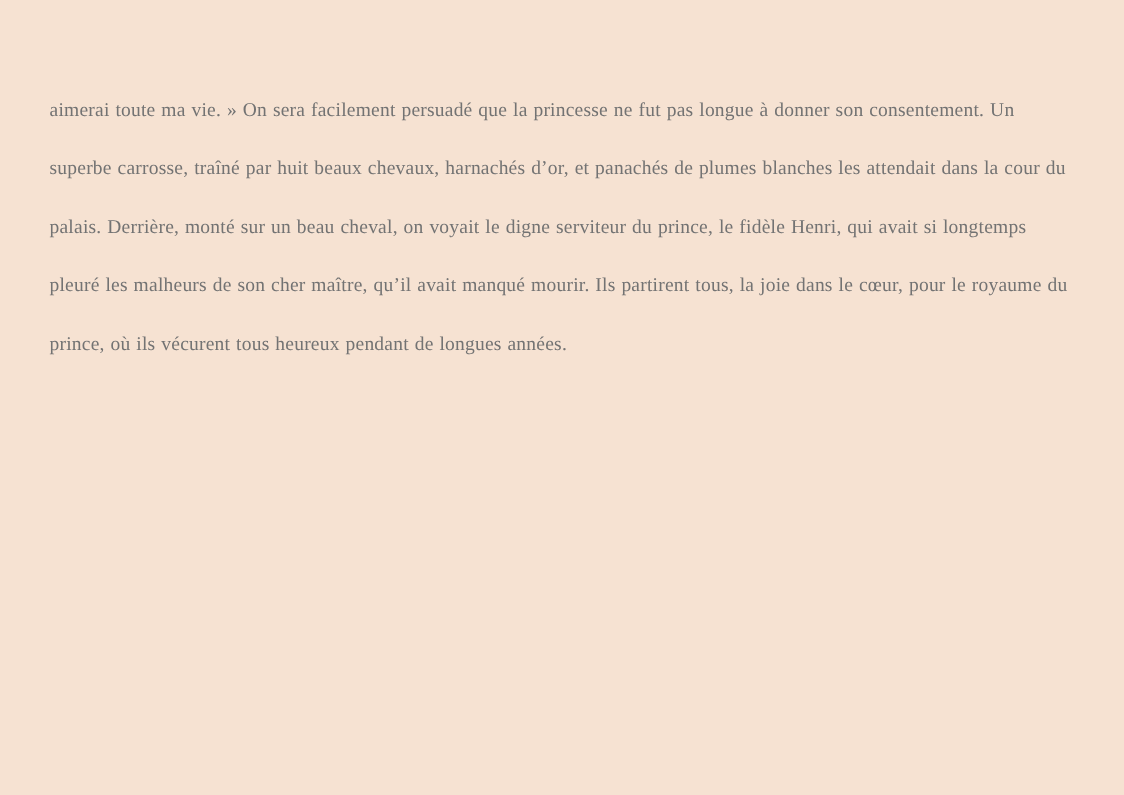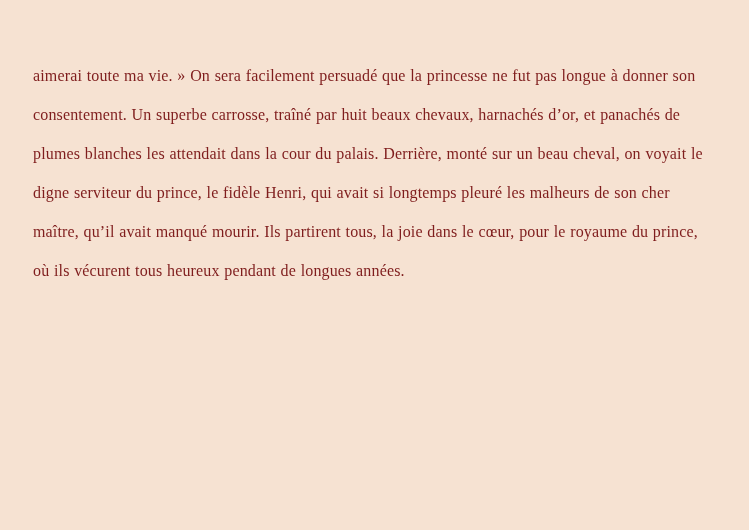--- a/index.html
+++ b/index.html
@@ -14,23 +14,23 @@
     overflow: hidden;
   }
   .page {
     position: relative;
     width: 749px;
     height: 530px;
     box-sizing: border-box;
     padding: 40px 33px 0 33px;
   }
   .body-text {
-    color: #7f1d1d;
+    color: #737373;
     font-family: "Liberation Serif", serif;
-    font-size: 16px;
+    font-size: 13px;
     line-height: 39px;
     text-align: left;
     letter-spacing: 0.15px;
     word-spacing: 0.5px;
     max-width: 683px;
   }
 </style>
 </head>
 <body>
 

